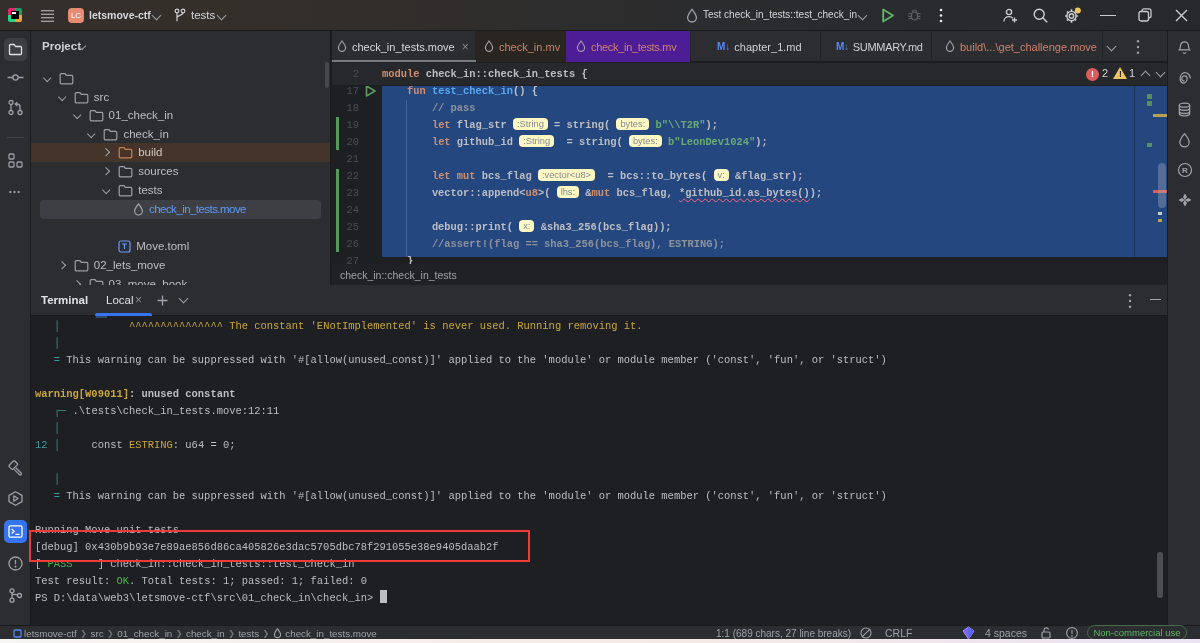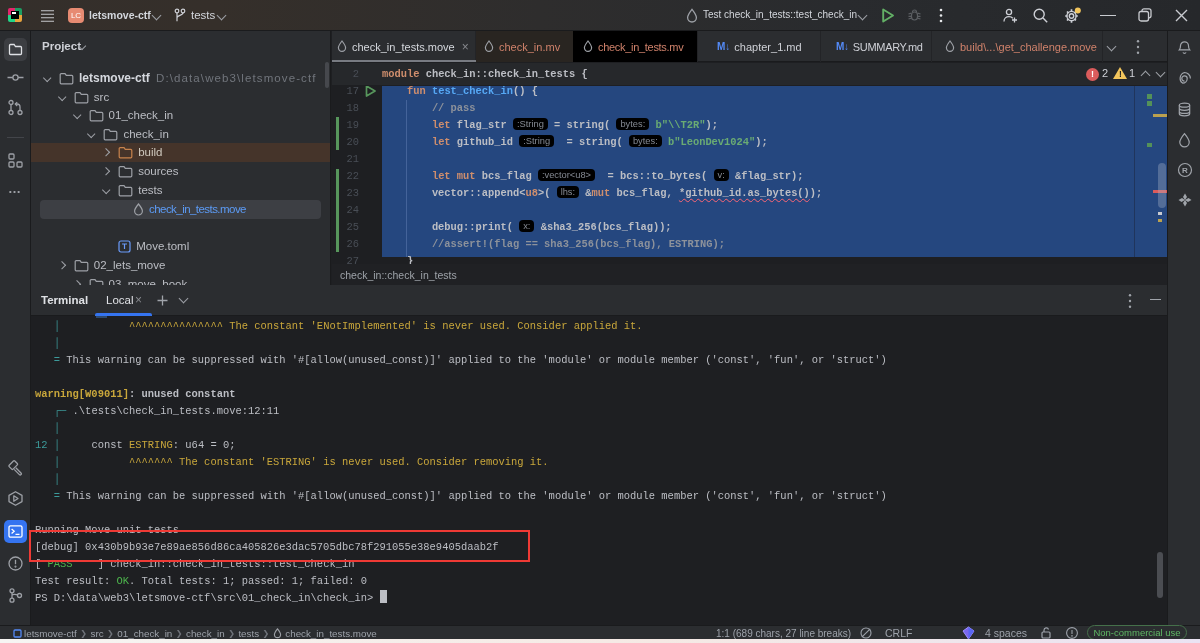--- a/index.html
+++ b/index.html
@@ -17,21 +17,21 @@
 .down{transform:rotate(45deg)}
 .right{transform:rotate(-45deg)}
 
 #editor{left:332px;top:31px;width:835px;height:254px;background:#1e1f22}
 #tabbar{position:absolute;left:0;top:0;width:835px;height:31px;background:#2b2d30;border-bottom:1px solid #1a1b1d}
 .tab{position:absolute;top:0;height:31px;display:flex;align-items:center;font-size:11px;border-right:1px solid #232427}
 #sticky{position:absolute;left:0;top:32px;width:835px;height:23px;background:#26282b;border-bottom:1px solid #1e1f22}
 .lnum{position:absolute;width:27px;text-align:right;font:400 10.4px "Liberation Mono",monospace;color:#494e56;height:17px;line-height:17px}
 .cline{position:absolute;white-space:pre;font:700 10.4px "Liberation Mono",monospace;color:#bcbec4;height:17px;line-height:17px}
 .k{color:#cf8e6d}.fn{color:#56a8f5}.s{color:#6aab73}.cm{color:#8d929b}.u8{color:#cf8e6d}
-.inlay{display:inline-block;font:400 9.3px "Liberation Sans",sans-serif;background:#000000;color:#858a93;border-radius:4px;padding:0.5px 4px 1.5px 4px;vertical-align:1px}
+.inlay{display:inline-block;font:400 9.3px "Liberation Sans",sans-serif;background:#fef9c3;color:#858a93;border-radius:4px;padding:0.5px 4px 1.5px 4px;vertical-align:1px}
 .err{text-decoration:underline wavy #fa6675 1.2px;text-underline-offset:2px;text-decoration-skip-ink:none}
 #breadcrumb{position:absolute;left:0;top:233px;width:835px;height:21px;background:#202124;color:#9da2a8;font-size:10.5px;display:flex;align-items:center;padding-left:8px}
 
 #rightrail{left:1167px;top:31px;width:33px;height:594px;background:#2b2d30;border-left:1px solid #1a1b1d}
 
 #terminal{left:31px;top:285px;width:1136px;height:340px;background:#1e1f22}
 #termhead{position:absolute;left:0;top:0;width:1136px;height:31px;background:#2b2d30;border-bottom:1px solid #1a1b1d}
 .tline{position:absolute;white-space:pre;font:400 10.45px "Liberation Mono",monospace;color:#bcbec4;height:17px;line-height:17px;left:4px}
 .tl{color:#3c9a9a}.ty{color:#c9a73b}.tg{color:#4db54d}.tb{font-weight:700}
 
@@ -200,21 +200,20 @@
 
 <div class="abs" id="project">
   <div class="abs" style="left:11px;top:9px;font-size:11.5px;font-weight:700;color:#ced0d6">Project</div>
   <div class="abs chev" style="left:48px;top:12px;width:6px;height:6px"></div>
   <div id="tree" class="abs" style="left:0;top:37px;width:300px;height:217px">
         <div class="tchev down" style="left:13px;top:6.5px"></div>
         <div class="trow" style="top:0.5px;padding-left:28px">
           <svg width="15" height="13" viewBox="0 0 15 13" style="margin-right:5px;flex:none">
             <path d="M1.2 2.6v8.2a1 1 0 0 0 1 1h10.6a1 1 0 0 0 1-1V4.4a1 1 0 0 0-1-1H7.3L6 1.6H2.2a1 1 0 0 0-1 1Z" fill="none" stroke="#9da0a6" stroke-width="1.2"></path>
           </svg>
-          <span><b style="color:#d5d8de;font-size:12px">letsmove-ctf</b>&nbsp;&nbsp;<span style="color:#71757c;letter-spacing:1.1px">D:\data\web3\letsmove-ctf</span></span>
         </div>
         <div class="tchev down" style="left:27.8px;top:25.5px"></div>
         <div class="trow" style="top:19.5px;padding-left:42.8px">
           <svg width="15" height="13" viewBox="0 0 15 13" style="margin-right:5px;flex:none">
             <path d="M1.2 2.6v8.2a1 1 0 0 0 1 1h10.6a1 1 0 0 0 1-1V4.4a1 1 0 0 0-1-1H7.3L6 1.6H2.2a1 1 0 0 0-1 1Z" fill="none" stroke="#9da0a6" stroke-width="1.2"></path>
           </svg>
           <span>src</span>
         </div>
         <div class="tchev down" style="left:42.6px;top:43.5px"></div>
         <div class="trow" style="top:37.5px;padding-left:57.6px">
@@ -293,21 +292,21 @@
           <span style="white-space:nowrap">check_in_tests.move</span>
           <span style="color:#87898e;margin-left:7px;font-size:12px;letter-spacing:0">×</span>
         </div>
         <div style="position:absolute;left:0px;top:29px;width:144px;height:2px;background:#787b82"></div>
         <div class="tab" style="left:144px;width:103px;background:#292521;color:#d0826b;padding-left:8px">
           <svg width="10" height="13" viewBox="0 0 10 13" style="margin-right:5px;flex:none">
             <path d="M5 1C5 1 1.4 5.6 1.4 7.8a3.6 3.6 0 0 0 7.2 0C8.6 5.6 5 1 5 1Z" fill="none" stroke="#9da0a6" stroke-width="1.2"></path>
           </svg>
           <span style="white-space:nowrap">check_in.mv</span>
         </div>
-        <div class="tab" style="left:241px;width:125px;background:#000000;color:#d0826b;padding-left:10px;letter-spacing:-0.3px">
+        <div class="tab" style="left:234px;width:125px;background:#4c1d95;color:#d0826b;padding-left:10px;letter-spacing:-0.3px">
           <svg width="10" height="13" viewBox="0 0 10 13" style="margin-right:5px;flex:none">
             <path d="M5 1C5 1 1.4 5.6 1.4 7.8a3.6 3.6 0 0 0 7.2 0C8.6 5.6 5 1 5 1Z" fill="none" stroke="#9da0a6" stroke-width="1.2"></path>
           </svg>
           <span style="white-space:nowrap">check_in_tests.mv</span>
         </div>
         <div class="tab" style="left:372px;width:117px;color:#ced0d6;padding-left:13px">
           <span style="color:#548af7;font-weight:700;font-size:10px;margin-right:4px;flex:none">M↓</span>
           <span style="white-space:nowrap">chapter_1.md</span>
         </div>
         <div class="tab" style="left:489px;width:111px;color:#ced0d6;padding-left:15px;letter-spacing:-0.3px">
@@ -434,29 +433,28 @@
     <svg class="abs" style="left:1097px;top:8px" width="4" height="16" viewBox="0 0 4 16">
           <g fill="#a0a4aa">
             <circle cx="2" cy="2.2" r="1.2"></circle>
             <circle cx="2" cy="8" r="1.2"></circle>
             <circle cx="2" cy="13.8" r="1.2"></circle>
           </g>
         </svg>
     <div class="abs" style="left:1119px;top:14px;width:11px;height:1.4px;background:#a0a4aa"></div>
   </div>
   <div id="tlines" class="abs" style="left:0;top:31px;width:1136px;height:309px;overflow:hidden">
-        <div class="tline" style="top:1.5px"><span class="tl">   │</span><span class="ty">           ^^^^^^^^^^^^^^^ The constant 'ENotImplemented' is never used. Consider applied it.</span></div>
+        <div class="tline" style="top:1.5px"><span class="tl">   │</span><span class="ty">           ^^^^^^^^^^^^^^^ The constant 'ENotImplemented' is never used. Running removing it.</span></div>
         <div class="tline" style="top:18.5px"><span class="tl">   │</span></div>
         <div class="tline" style="top:35.5px"><span class="tl">   =</span> This warning can be suppressed with '#[allow(unused_const)]' applied to the 'module' or module member ('const', 'fun', or 'struct')</div>
         <div class="tline" style="top:52.5px"></div>
         <div class="tline" style="top:69.5px"><span class="ty tb">warning[W09011]</span><span class="tb">: unused constant</span></div>
         <div class="tline" style="top:86.5px"><span class="tl">   ┌─</span> .\tests\check_in_tests.move:12:11</div>
         <div class="tline" style="top:103.5px"><span class="tl">   │</span></div>
         <div class="tline" style="top:120.5px"><span class="tl">12 │</span>     const <span class="ty">ESTRING</span>: u64 = 0;</div>
-        <div class="tline" style="top:137.5px"><span class="tl">   │</span><span class="ty">           ^^^^^^^ The constant 'ESTRING' is never used. Consider removing it.</span></div>
         <div class="tline" style="top:154.5px"><span class="tl">   │</span></div>
         <div class="tline" style="top:171.5px"><span class="tl">   =</span> This warning can be suppressed with '#[allow(unused_const)]' applied to the 'module' or module member ('const', 'fun', or 'struct')</div>
         <div class="tline" style="top:188.5px"></div>
         <div class="tline" style="top:205.5px">Running Move unit tests</div>
         <div class="tline" style="top:222.5px">[debug] 0x430b9b93e7e89ae856d86ca405826e3dac5705dbc78f291055e38e9405daab2f</div>
         <div class="tline" style="top:239.5px">[ <span class="tg">PASS</span>    ] check_in::check_in_tests::test_check_in</div>
         <div class="tline" style="top:256.5px">Test result: <span class="tg">OK</span>. Total tests: 1; passed: 1; failed: 0</div>
         <div class="tline" style="top:273.5px">PS D:\data\web3\letsmove-ctf\src\01_check_in\check_in&gt; <span style="display:inline-block;width:7px;height:13px;background:#bcbec4;vertical-align:-2px"></span></div>
       </div>
   <div class="abs" style="left:65px;top:31px;width:11px;height:2px;background:#2f4a6e"></div>

